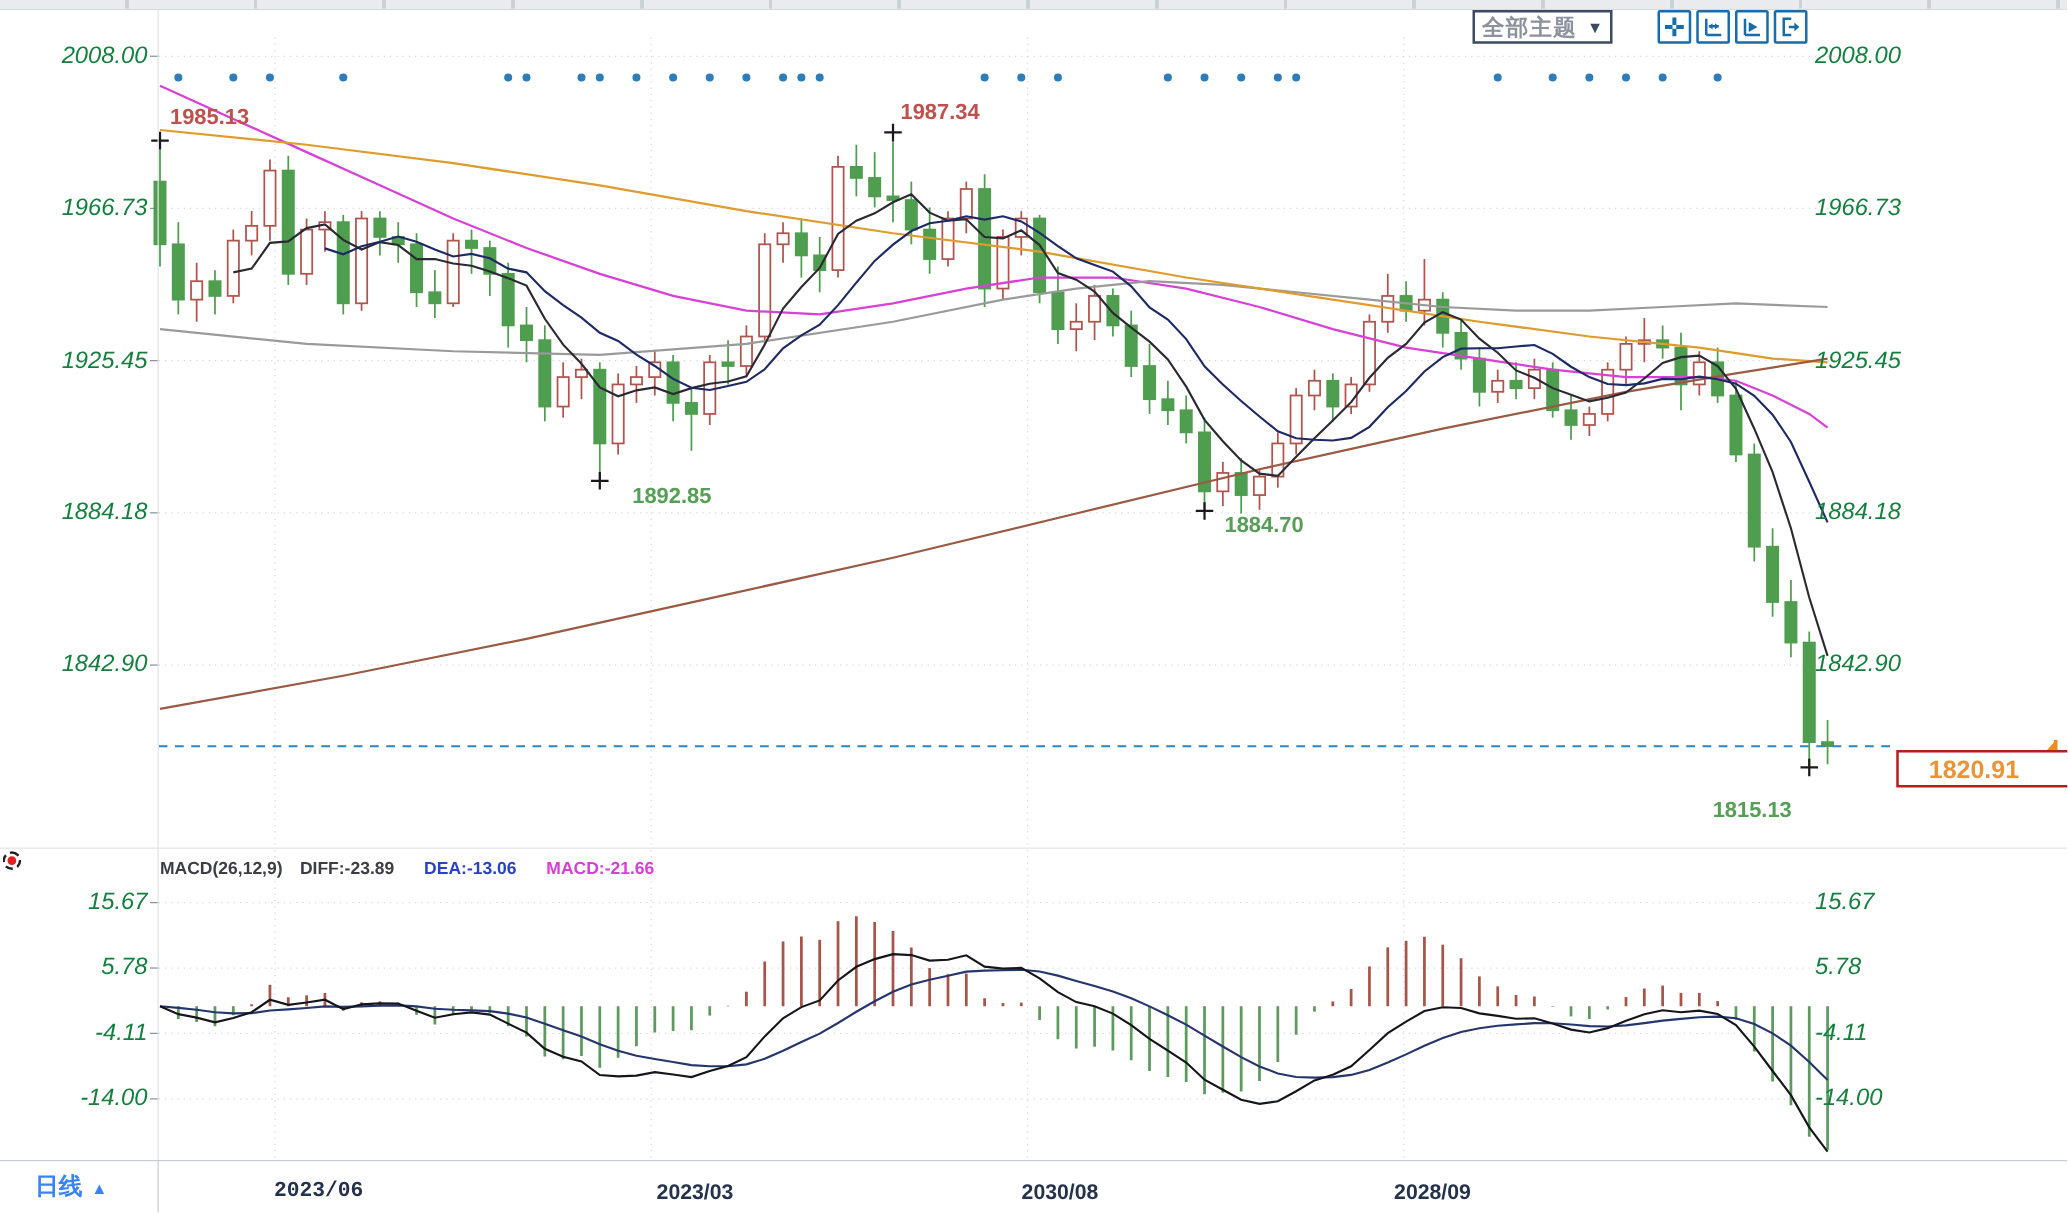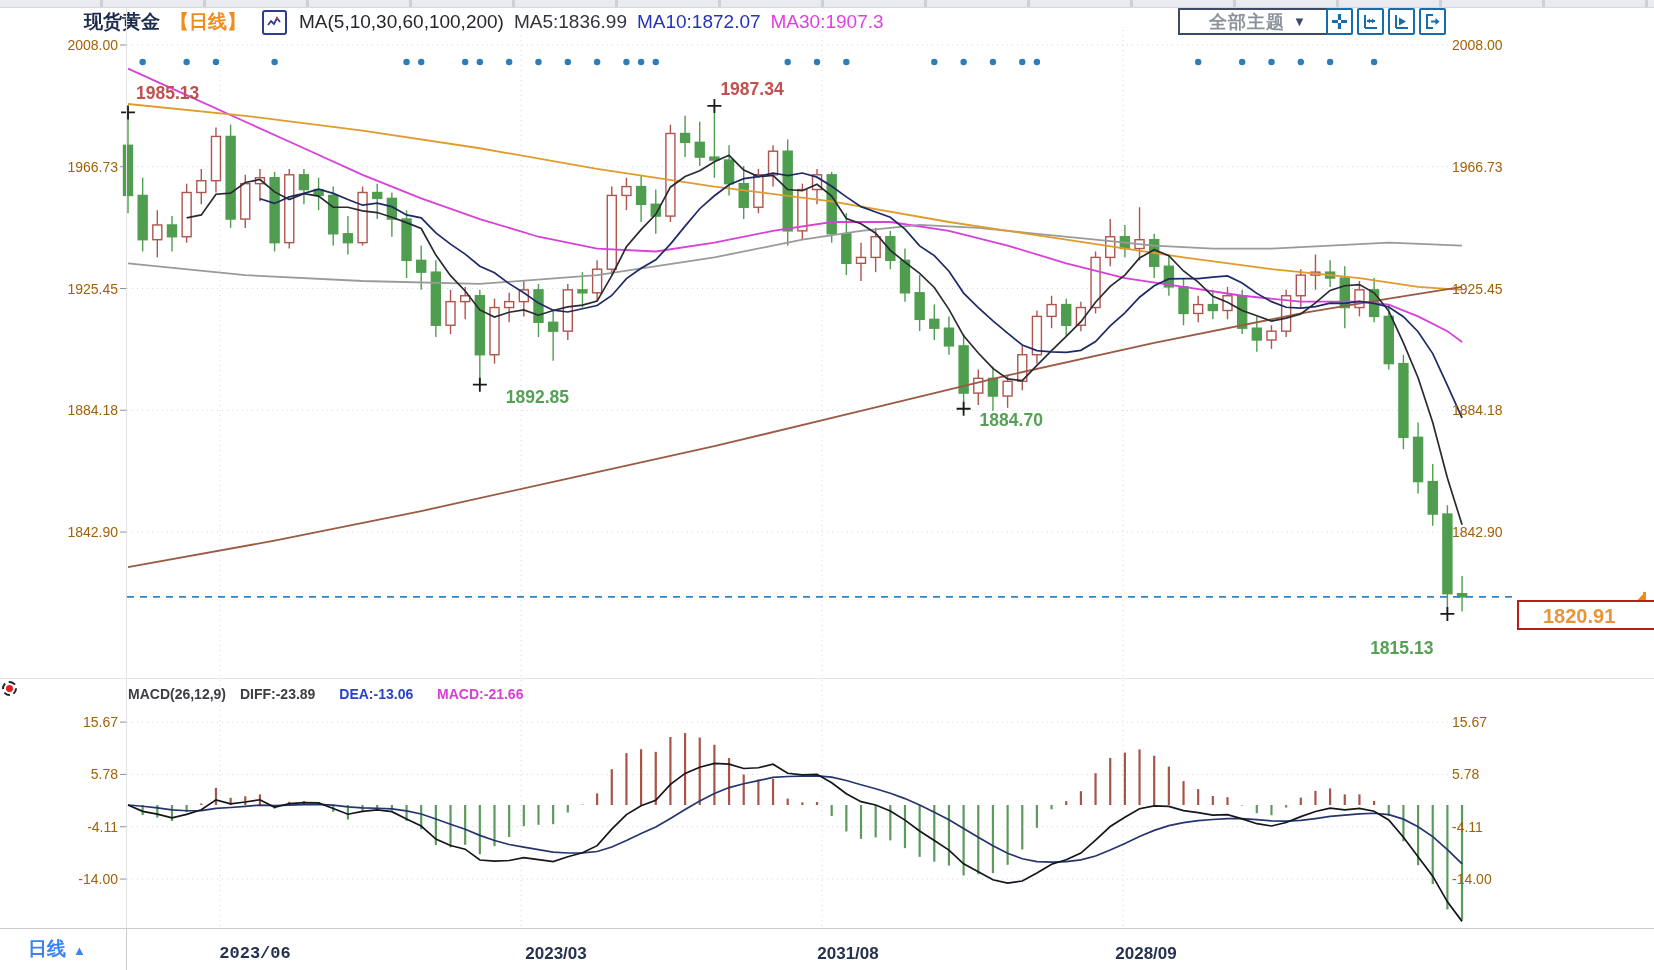--- a/index.html
+++ b/index.html
@@ -11,27 +11,27 @@
   #chart-svg{position:absolute;left:0;top:0;}
   .hdr{position:absolute;top:9px;left:84px;display:flex;align-items:center;gap:10px;white-space:nowrap;}
   .hdr .title{font-size:19px;font-weight:bold;color:#1d2b4f;}
   .hdr .tf{font-size:19px;font-weight:bold;color:#ef8c1a;}
   .hdr .chicon{width:21px;height:21px;border:2px solid #2b3d8f;border-radius:3px;background:#fff;
      display:inline-flex;align-items:center;justify-content:center;margin-left:6px;}
   .hdr .malabel{font-size:19px;color:#26262e;margin-left:2px;}
   .hdr .ma5{font-size:19px;color:#33343c;}
   .hdr .ma10{font-size:19px;color:#2334b8;}
   .hdr .ma30{font-size:19px;color:#e23ee2;}
-  #themesbtn{position:absolute;left:1178px;top:8px;width:159px;height:27px;border:2px solid #3d4a63;
+  #themesbtn{position:absolute;left:1178px;top:8px;width:112px;height:27px;border:2px solid #3d4a63;
      background:#fff;display:flex;align-items:center;justify-content:center;gap:8px;cursor:pointer;box-sizing:border-box;}
   #themesbtn .lbl{font-size:18px;color:#8b929c;font-weight:bold;letter-spacing:1px;}
   #themesbtn .arr{font-size:13px;color:#3d4a63;}
   .tbicon{position:absolute;top:8px;width:27px;height:27px;border:2px solid #176cab;border-radius:2px;
      background:#fff;box-sizing:border-box;cursor:pointer;display:flex;align-items:center;justify-content:center;}
-  .axis-lab{position:absolute;font-size:14px;color:#a16207;line-height:18px;}
+  .axis-lab{position:absolute;font-size:19px;color:#15803d;line-height:18px;font-style:italic;}
   .axis-left{right:1536px;text-align:right;width:95px;}
   .axis-right{left:1452px;text-align:left;width:95px;}
   .month-lab{position:absolute;top:944px;font-size:17px;font-weight:bold;color:#25324e;transform:translateX(-50%);}
   #macd-legend{position:absolute;left:128px;top:686px;font-size:14px;font-weight:600;white-space:nowrap;}
   #macd-legend .f{color:#3d3d46;}
   #macd-legend .diff{color:#3d3d46;margin-left:10px;}
   #macd-legend .dea{color:#2843c8;margin-left:20px;}
   #macd-legend .macd{color:#d63fd6;margin-left:20px;}
   #price-tag{position:absolute;left:1517px;top:600px;width:140px;height:30px;border:2px solid #b91c1c;
      background:#fff;color:#e8953a;font-size:20px;font-weight:bold;line-height:28px;padding-left:24px;box-sizing:border-box;}
@@ -406,34 +406,20 @@
         <line x1="1403.42" y1="805" x2="1403.42" y2="841.2718090483878" stroke="#5e9a5e" stroke-width="2.2"></line>
         <line x1="1418.08" y1="805" x2="1418.08" y2="865.224471425118" stroke="#5e9a5e" stroke-width="2.2"></line>
         <line x1="1432.74" y1="805" x2="1432.74" y2="884.1122560731003" stroke="#5e9a5e" stroke-width="2.2"></line>
         <line x1="1447.4" y1="805" x2="1447.4" y2="909.458085898561" stroke="#5e9a5e" stroke-width="2.2"></line>
         <line x1="1462.06" y1="805" x2="1462.06" y2="919.7907461557503" stroke="#5e9a5e" stroke-width="2.2"></line>
         <polyline points="128,805 142.66,806.265982905983 157.32,807.8342147222833 171.98000000000002,809.8408166897858 186.64,810.7399750781167 201.3,810.5471959113886 215.96,808.4014911544206 230.62,807.4996272656916 245.28,806.4061724503317 259.94,805.0779501899111 274.6,805.5288051133265 289.26,805.1287375460364 303.92,804.6380013327238 318.58000000000004,804.2857837608182 333.24,805.137663845391 347.9,806.9524748695444 362.56,807.836466246882 377.22,808.253030454305 391.88,808.9381610914681 406.54,810.9283164635201 421.2,813.9561924328907 435.86,818.9745318200031 450.52,824.270343804621 465.18,829.2497362903512 479.84000000000003,835.4024823358393 494.5,840.5484513728976 509.16,844.5438120531618 523.8199999999999,847.1808265093399 538.48,849.6604680410167 553.14,852.0628907065795 567.8,853.0021252235478 582.46,852.9500178374336 597.12,851.4948094341014 611.78,847.0205063392765 626.44,840.5394737280557 641.1,833.5657998845179 655.76,826.9214077723303 670.42,818.4185816702378 685.08,809.4192702609182 699.74,800.9924521454241 714.4,793.4597423383353 729.0600000000001,787.5838128572551 743.72,783.7692330168813 758.38,780.5666355229598 773.04,777.2959998572129 787.7,776.4960835605897 802.36,776.170081378544 817.02,775.8019238695861 831.6800000000001,777.1811691730169 846.34,780.4907437351485 861,784.7237817445247 875.66,788.7691474850282 890.32,793.1970034056875 904.98,798.587770118283 919.64,805.0736822742389 934.3,812.1590367893126 948.96,819.738760439706 963.62,828.5477925979377 978.28,837.1898830066953 992.94,845.7073308091544 1007.6,853.1853818093393 1022.26,858.7505332643641 1036.92,861.6052883851463 1051.58,862.1449582681397 1066.24,861.6658342913747 1080.9,859.9377204701439 1095.56,855.9573597889475 1110.22,850.0670573399749 1124.88,843.5232982821084 1139.54,836.5720009737646 1154.2,830.4172958437385 1168.86,825.6173799357848 1183.52,822.6308377532259 1198.18,820.6440617403066 1212.84,819.5212116150399 1227.5,818.5436240775123 1242.16,818.605849875401 1256.82,819.6231335057971 1271.48,820.8991755337652 1286.14,821.2214863187824 1300.8,820.3013567022366 1315.46,818.5314504795338 1330.1200000000001,816.4596589598493 1344.78,815.1251280426104 1359.44,813.7931857264572 1374.1,813.2722368070989 1388.76,814.6184395058752 1403.42,819.1524156369237 1418.08,826.6804745650635 1432.74,836.569506574201 1447.4,849.6267673115211 1462.06,863.97561058099" fill="none" stroke="#25356e" stroke-width="1.7"></polyline>
         <polyline points="128,805 142.66,811.3299145299151 157.32,814.107141987484 171.98000000000002,817.8672245597963 186.64,814.3366086314398 201.3,809.7760792444764 215.96,799.8186721265487 230.62,803.8921717107756 245.28,802.0323531888922 259.94,799.7650611482286 274.6,807.3322248069878 289.26,803.5284672768762 303.92,802.6750564794736 318.58000000000004,802.8769134731956 333.24,808.5451841836823 347.9,814.2117189661578 362.56,811.3724317562322 377.22,809.9192872839969 391.88,811.678683640121 406.54,818.8889379517277 421.2,826.0676963103733 435.86,839.0478893684527 450.52,845.4535917430924 465.18,849.1673062332721 479.84000000000003,860.0134665177917 494.5,861.1323275211306 509.16,860.5252547742185 523.8199999999999,857.7288843340525 538.48,859.5790341677238 553.14,861.6725813688311 567.8,856.7590632914204 582.46,852.7415882929771 597.12,845.6739758207729 611.78,829.1232939599769 626.44,814.615343283172 641.1,805.6711045103672 655.76,800.3438393235797 670.42,784.407277261868 685.08,773.4220246236397 699.74,767.2851796834474 714.4,763.3289031099803 729.0600000000001,764.0800949329346 743.72,768.5109136553862 758.38,767.7562455472735 773.04,764.2134571942256 787.7,773.2964183740969 802.36,774.8660726503608 817.02,774.3292938337545 831.6800000000001,782.6981503867402 846.34,793.729041983675 861,801.6559337820295 875.66,804.9506104470422 890.32,810.9084270883249 904.98,820.1508369686646 919.64,831.0173308980625 934.3,840.5004548496078 948.96,850.0576550412795 963.62,863.7839212308645 978.28,871.7582446417256 992.94,879.7771220189908 1007.6,883.097585810079 1022.26,881.0111390844633 1036.92,873.0243088682753 1051.58,864.3036378001133 1066.24,859.7493383843145 1080.9,853.0252651852206 1095.56,840.0359170641624 1110.22,826.5058475440843 1124.88,817.3482620506423 1139.54,808.7668117403891 1154.2,805.7984753236343 1168.86,806.4177163039699 1183.52,810.6846690229908 1198.18,812.696957688629 1212.84,815.0298111139728 1227.5,814.633273927402 1242.16,818.8547530669558 1256.82,823.6922680273819 1271.48,826.0033436456375 1286.14,822.5107294588507 1300.8,816.6208382360536 1315.46,811.4518255887224 1330.1200000000001,808.1724928811117 1344.78,809.7870043736548 1359.44,808.4654164618445 1374.1,811.1884411296654 1388.76,820.0032503009807 1403.42,837.2883201611177 1418.08,856.7927102776225 1432.74,876.1256346107511 1447.4,901.8558102608016 1462.06,921.370983658865" fill="none" stroke="#15161c" stroke-width="1.7"></polyline>
       </g>
     </svg>
 
-  <div class="hdr">
-    <span class="title">现货黄金</span>
-    <span class="tf">【日线】</span>
-    <span class="chicon">
-      <svg width="15" height="15">
-          <polyline points="1,10 4,6 7,9 10,3 13,7" fill="none" stroke="#2b3d8f" stroke-width="1.8"></polyline>
-          <circle cx="10" cy="3" r="1.2" fill="#d04040"></circle>
-        </svg>
-    </span>
-    <span class="malabel">MA(5,10,30,60,100,200)</span>
-    <span class="ma5">MA5:1836.99</span>
-    <span class="ma10">MA10:1872.07</span>
-    <span class="ma30">MA30:1907.3</span>
-  </div>
 
   <div id="themesbtn">
     <span class="lbl">全部主题</span>
     <span class="arr">▼</span>
   </div>
 
   <div class="tbicon" style="left:1326px">
     <svg width="19" height="19">
         <path d="M9.5 2v6M9.5 11v6M2 9.5h6M11 9.5h6" stroke="#176cab" stroke-width="3.2"></path>
       </svg>
@@ -481,21 +467,21 @@
     </div>
   <div id="axis-right-macd">
       <div class="axis-lab axis-right" style="top: 713.106px;">15.67</div>
       <div class="axis-lab axis-right" style="top: 765.424px;">5.78</div>
       <div class="axis-lab axis-right" style="top: 817.742px;">-4.11</div>
       <div class="axis-lab axis-right" style="top: 870.06px;">-14.00</div>
     </div>
   <div id="month-labels">
       <div class="month-lab" style="left: 255px; font-family: Liberation Mono, monospace;">2023/06</div>
       <div class="month-lab" style="left: 556px;">2023/03</div>
-      <div class="month-lab" style="left: 848px;">2031/08</div>
+      <div class="month-lab" style="left: 848px;">2030/08</div>
       <div class="month-lab" style="left: 1146px;">2028/09</div>
     </div>
 
   <div id="flare">
       <i></i>
     </div>
 
   <div id="macd-legend">
     <span class="f">MACD(26,12,9)</span>
     <span class="diff">DIFF:-23.89</span>

